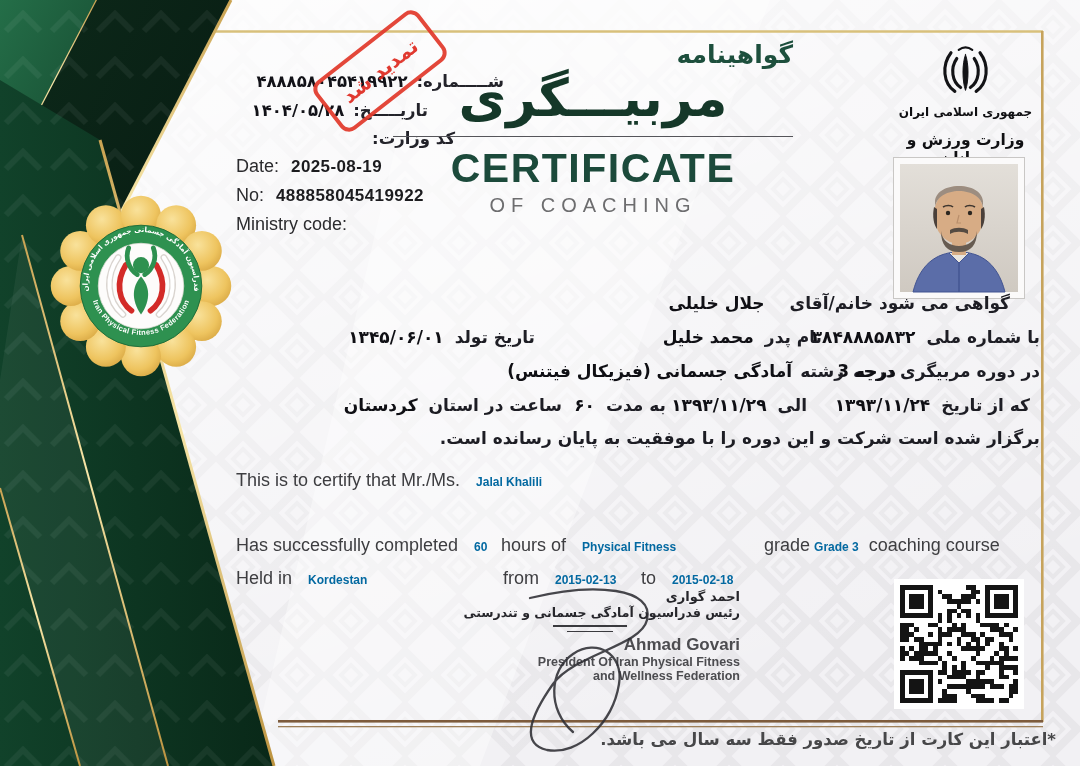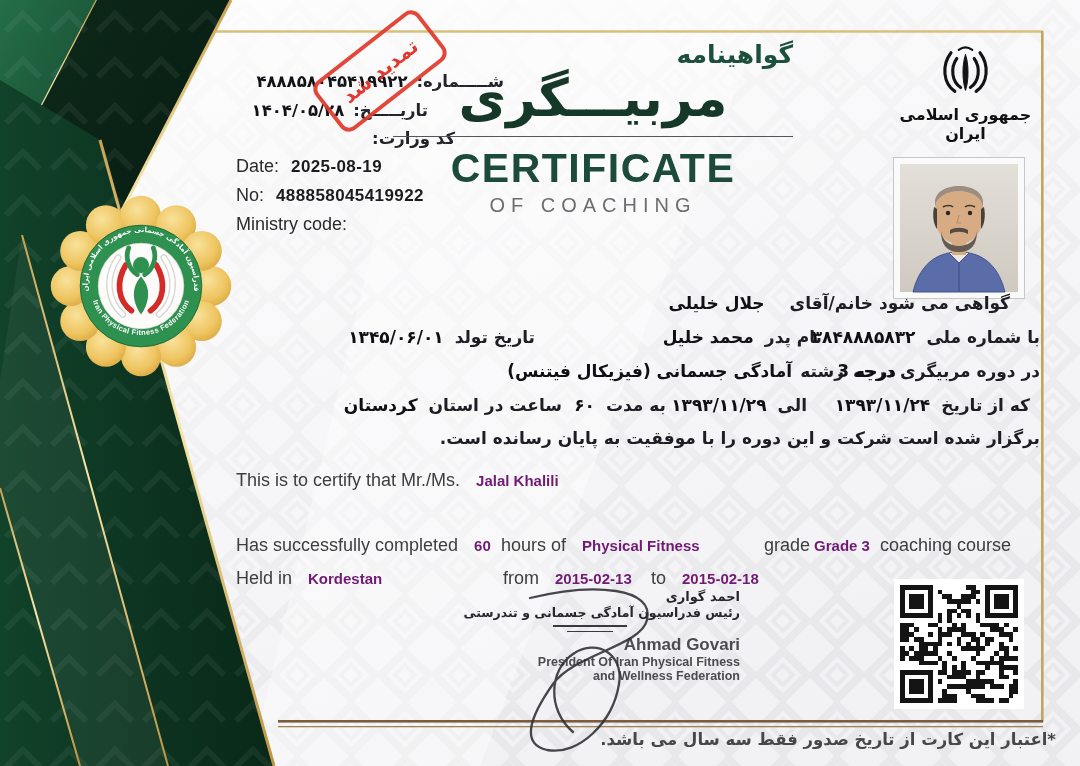--- a/index.html
+++ b/index.html
@@ -26,34 +26,34 @@
   .t-fa1{font-size:25px;font-weight:700;color:#1d4f3d;text-align:right;}
   .t-fa2{font-size:52px;font-weight:900;color:#153829;line-height:1.05;margin-top:2px;}
   .t-rule{height:1.6px;background:#55555a;margin-top:10px;}
   .t-en1{font-size:41px;font-weight:800;color:#1c4a3b;letter-spacing:1.5px;margin-top:8px;
          font-family:"Liberation Sans",sans-serif;}
   .t-en2{font-size:20px;color:#6d6d6f;letter-spacing:6px;margin-top:2px;
          font-family:"Liberation Sans",sans-serif;}
 
   
   .emblem{left:893px;top:44px;width:145px;text-align:center;color:#101013;}
-  .emblem .l1{font-size:16px;font-weight:600;margin-top:3px;}
+  .emblem .l1{font-size:12px;font-weight:600;margin-top:3px;}
   .emblem .l2{font-size:15.5px;font-weight:800;margin-top:12px;}
 
   
   .fa-body-row{left:385px;width:655px;height:26px;color:#1d1d24;font-size:17px;}
   .fa-body-row .g{position:absolute;top:0;display:flex;direction:rtl;gap:11px;
                   align-items:baseline;white-space:nowrap;}
   .fa-body-row .lab{font-weight:600;}
   .fa-body-row .val{font-weight:800;color:#0f0f14;}
 
   
   .en-body-row{left:236px;width:780px;height:26px;color:#3d3d40;font-size:18px;}
   .en-body-row .g{position:absolute;top:0;display:flex;gap:16px;align-items:baseline;white-space:nowrap;}
-  .en-body-row .val{font-weight:700;font-size:15px;color:#701a75;}
+  .en-body-row .val{font-weight:700;font-size:12px;color:#0369a1;}
 
   
   .sig-block{left:440px;top:589px;width:300px;text-align:right;color:#26262b;}
   .sig-fa-name{font-size:13px;font-weight:800;}
   .sig-fa-title{font-size:12.5px;font-weight:700;margin-top:1px;}
   .sig-stroke1{width:74px;height:1.6px;background:#3a3a3e;margin:5px auto 0;}
   .sig-stroke2{width:46px;height:1.4px;background:#3a3a3e;margin:4px auto 0;}
   .sig-en-name{font-size:17px;font-weight:800;color:#4c4c50;margin-top:3px;
                font-family:"Liberation Sans",sans-serif;}
   .sig-en-title{font-size:12.5px;font-weight:700;color:#4c4c50;line-height:1.15;
@@ -358,21 +358,21 @@
 
   <div class="abs en en-body-row" style="top:568px;z-index:2">
     <span class="g" style="left:0">
       <span>Held in</span>
       <span class="val">Kordestan</span>
     </span>
     <span class="g" style="left:267px">
       <span>from</span>
       <span class="val">2015-02-13</span>
     </span>
-    <span class="g" style="left:415px">
+    <span class="g" style="left:405px">
       <span>to</span>
       <span class="val">2015-02-18</span>
     </span>
   </div>
 
   <div class="abs sig-block" style="z-index:3">
     <div class="sig-fa-name fa">احمد گواری</div>
     <div class="sig-fa-title fa">رئیس فدراسیون آمادگی جسمانی و تندرستی</div>
     <div class="sig-stroke1"></div>
     <div class="sig-stroke2"></div>

